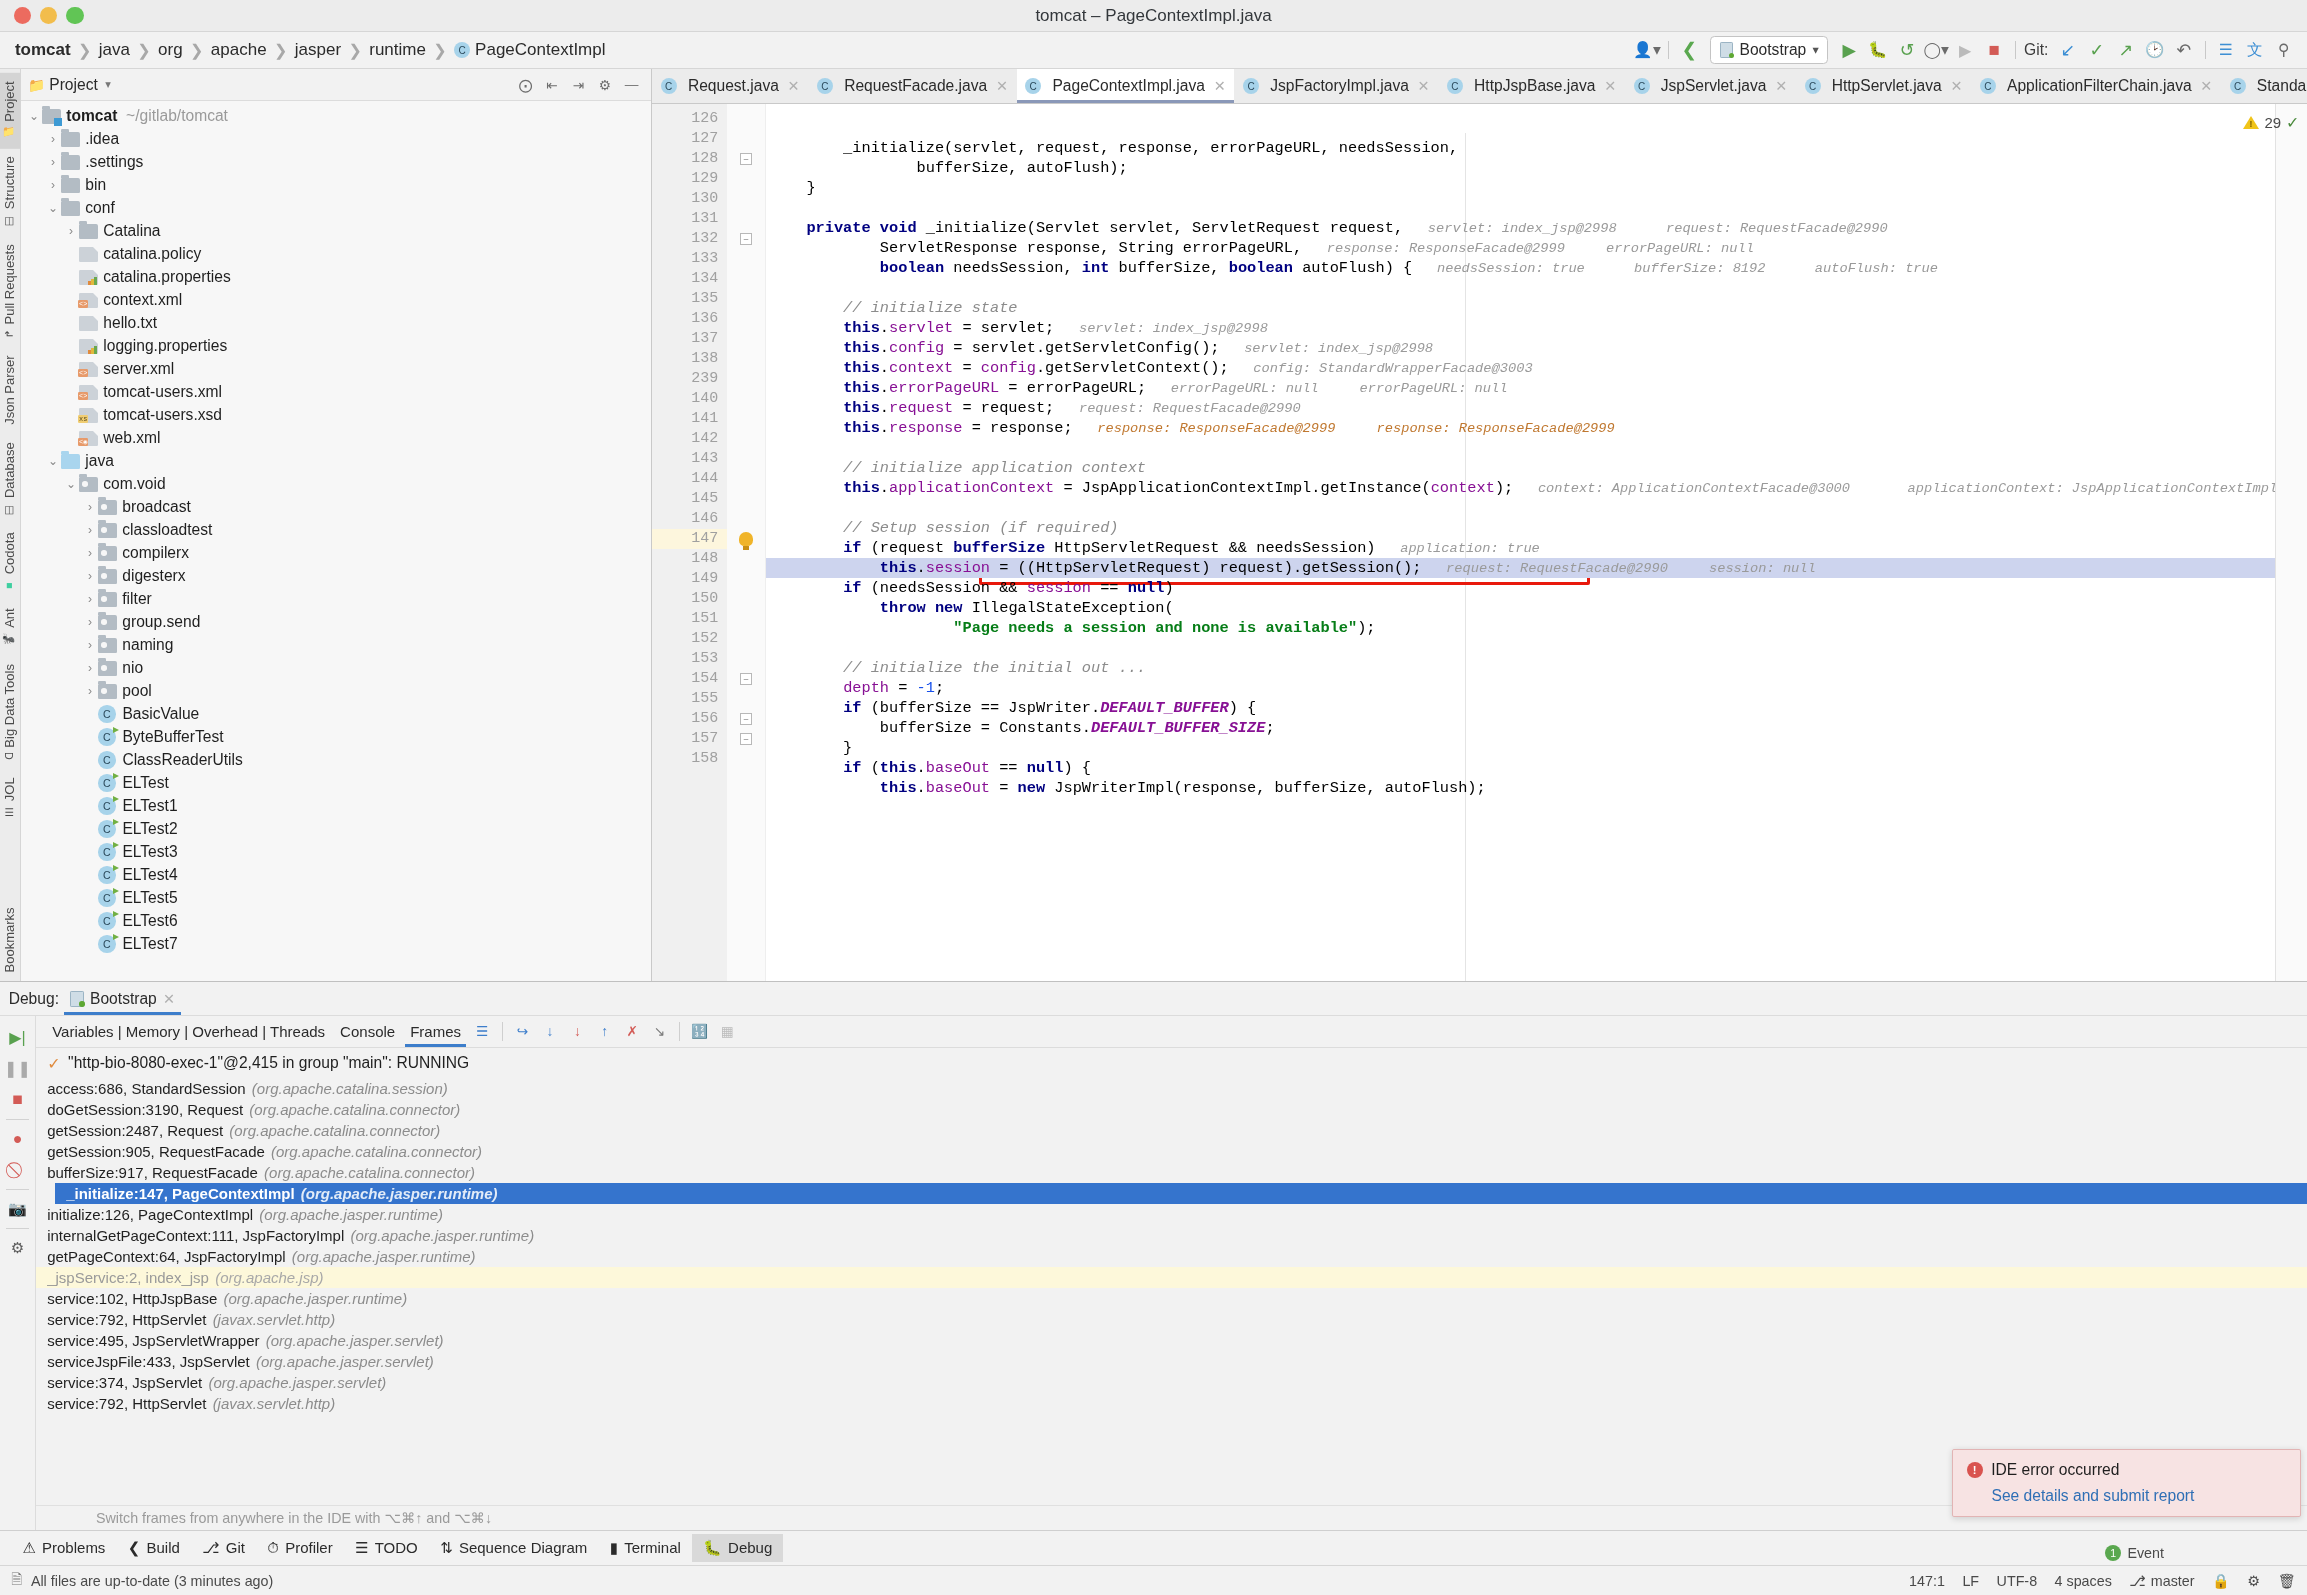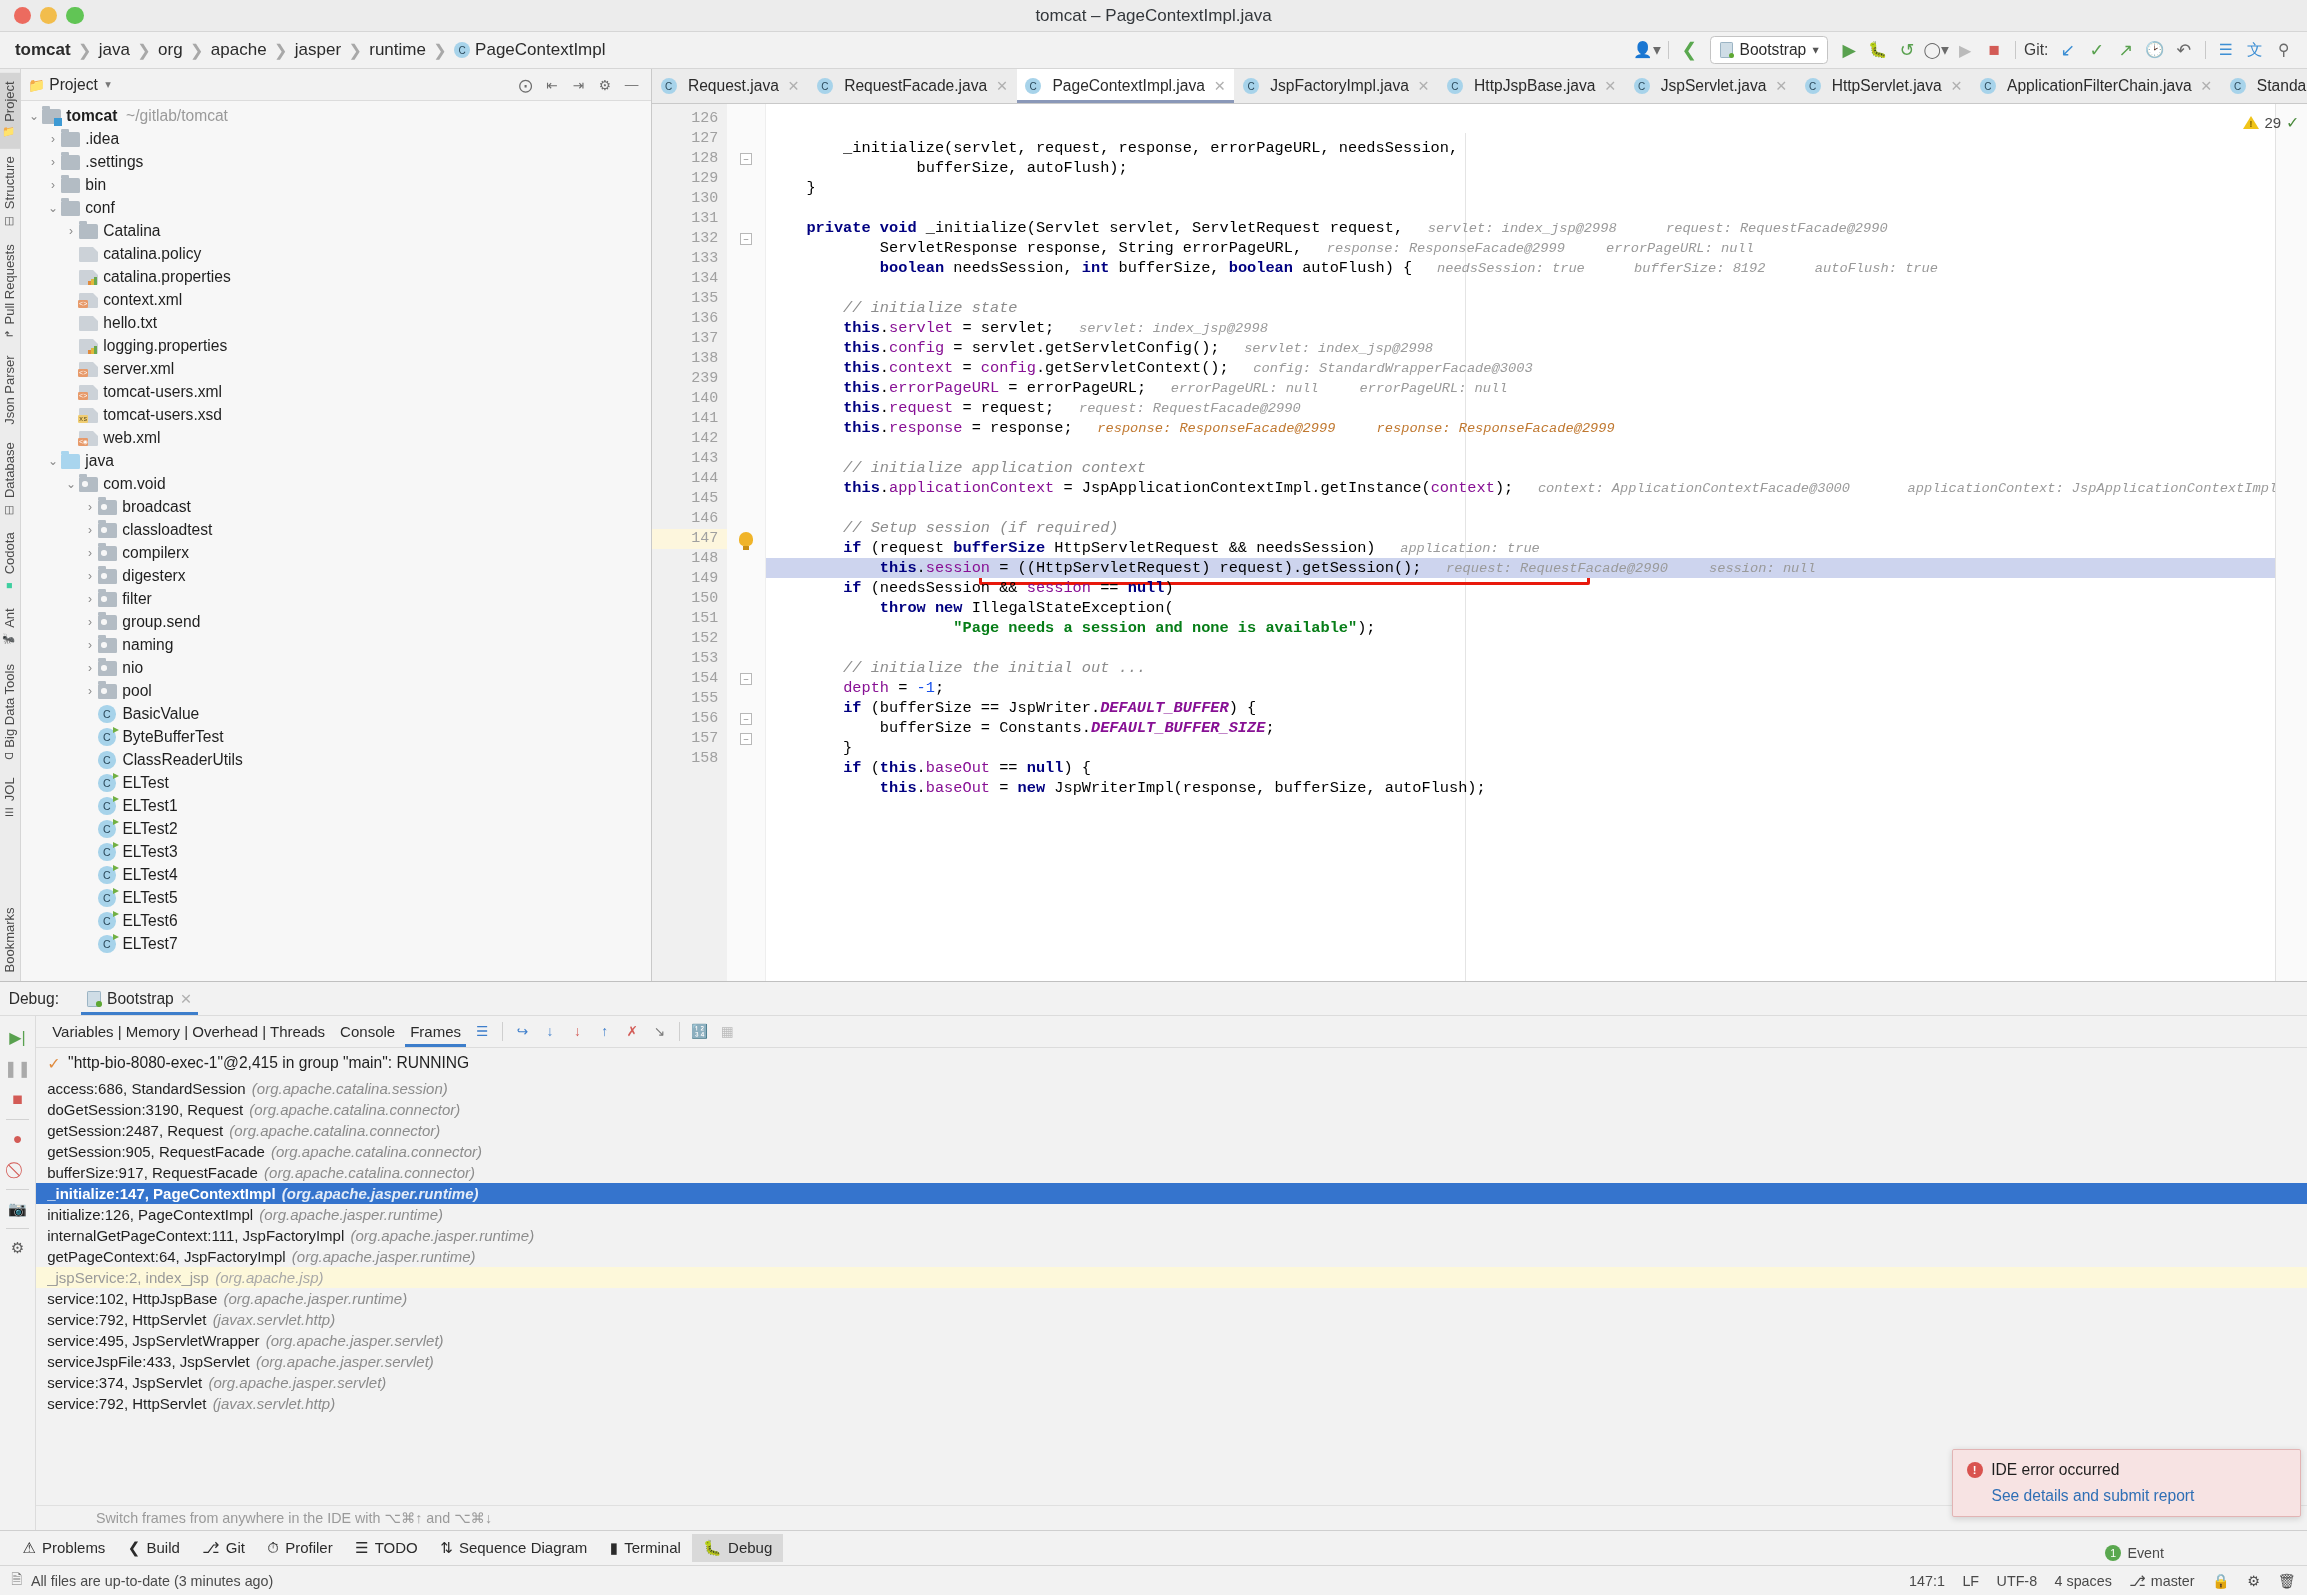--- a/index.html
+++ b/index.html
@@ -175,21 +175,21 @@
   }
   .warn-badge {
     position: absolute; top: 8.7px; right: 7.5px; display: flex; align-items: center;
     gap: 5px; font-size: 15px; color: #4a4a4a; white-space: nowrap;
   }
   .tri { width:0;height:0;border-left:8px solid transparent;border-right:8px solid transparent;border-bottom:13.7px solid #f0c419;position:relative; }
   .tri::after { content:'!'; position:absolute; left:-1.9px; top:3.1px; font-size:8.7px; color:#7a5c00; font-weight:bold;}
 
   
   .debug-panel { height: 549px; background: #f2f2f2; border-top: 0.6px solid #c0c0c0; display: flex; flex-direction: column; flex: none; }
-  .dbg-tabrow { height: 34px; display: flex; align-items: center; padding-left: 8.7px; gap: 22px; border-bottom: 0.6px solid #dcdcdc; flex:none; }
+  .dbg-tabrow { height: 34px; display: flex; align-items: center; padding-left: 8.7px; gap: 5px; border-bottom: 0.6px solid #dcdcdc; flex:none; }
   .dbg-label { font-size: 15.6px; color: #2b2b2b; }
   .dbg-tab { display: flex; align-items: center; gap: 6.2px; font-size: 15.6px; color: #2b2b2b; padding: 0 6.2px; height:100%; position: relative; }
   .dbg-tab.active::after { content:''; position:absolute; left:0;right:0;bottom:0;height:3.1px;background:#3d7ecb; }
   .dbg-main { flex: 1 1 auto; display: flex; min-height: 0; }
   .dbg-side { width: 36px; flex: none; background: #f2f2f2; border-right: 0.6px solid #dcdcdc;
     display: flex; flex-direction: column; align-items: center; padding-top: 6.2px; gap: 0; }
   .dside-btn { width: 31px; height: 31px; display: flex; align-items: center; justify-content: center; font-size: 15px; color: #5a5a5a; }
   .dside-sep { width: 22.5px; height:0.6px; background:#d2d2d2; margin: 3.7px 0; }
   .dbg-content { flex: 1 1 auto; display: flex; flex-direction: column; min-width: 0; min-height:0; }
   .dbg-toolbar {
@@ -198,21 +198,21 @@
   }
   .dt-text { font-size: 15px; color: #2b2b2b; padding: 0 7.5px; height: 100%; display:flex; align-items:center; position:relative; }
   .dt-text.active::after { content:''; position:absolute; left:2.5px; right:2.5px; bottom:0; height:3.1px; background:#3d7ecb; }
   .dt-icon { width: 27.4px; height: 27.4px; display:flex; align-items:center; justify-content:center; color:#5a5a5a; font-size:13.7px; }
   .dt-sep { width:0.6px; height:18.7px; background:#cfcfcf; margin:0 6.2px; }
   .thread-row { height: 30px; display: flex; align-items: center; padding-left: 11.2px; gap: 7.5px; font-size: 15.6px; color: #1f1f1f; flex:none; }
   .chk { color: #e08a3c; font-size: 16px; }
   .frames { flex: 1 1 auto; overflow: hidden; font-size: 15px; }
   .frame { height: 21px; display: flex; align-items: center; padding-left: 11.2px; gap: 6.2px; white-space: nowrap; color: #1f1f1f; }
   .frame .pkg { color: #8c8c8c; font-style: italic; }
-  .frame.sel { background: #3574cd; color: #fff; font-weight: bold; }
+  .frame.sel { background: #3574cd; color: #fff; font-weight: bold; margin-left: 19px; }
   .frame.sel .pkg { color: #e3ecf8; }
   .frame.lib { background: #fdf8da; color: #9a9a9a; }
   .frame.lib .pkg { color: #a8a8a8; }
   .hintbar { height: 25px; display: flex; align-items: center; padding-left: 60px;
     font-size: 14.3px; color: #9a9a9a; border-top: 0.6px solid #e0e0e0; flex:none;
     background:#f2f2f2; }
 
   
   .toolwin-bar {
     height: 35px; background: #f2f2f2; border-top: 0.6px solid #cfcfcf; display: flex;

